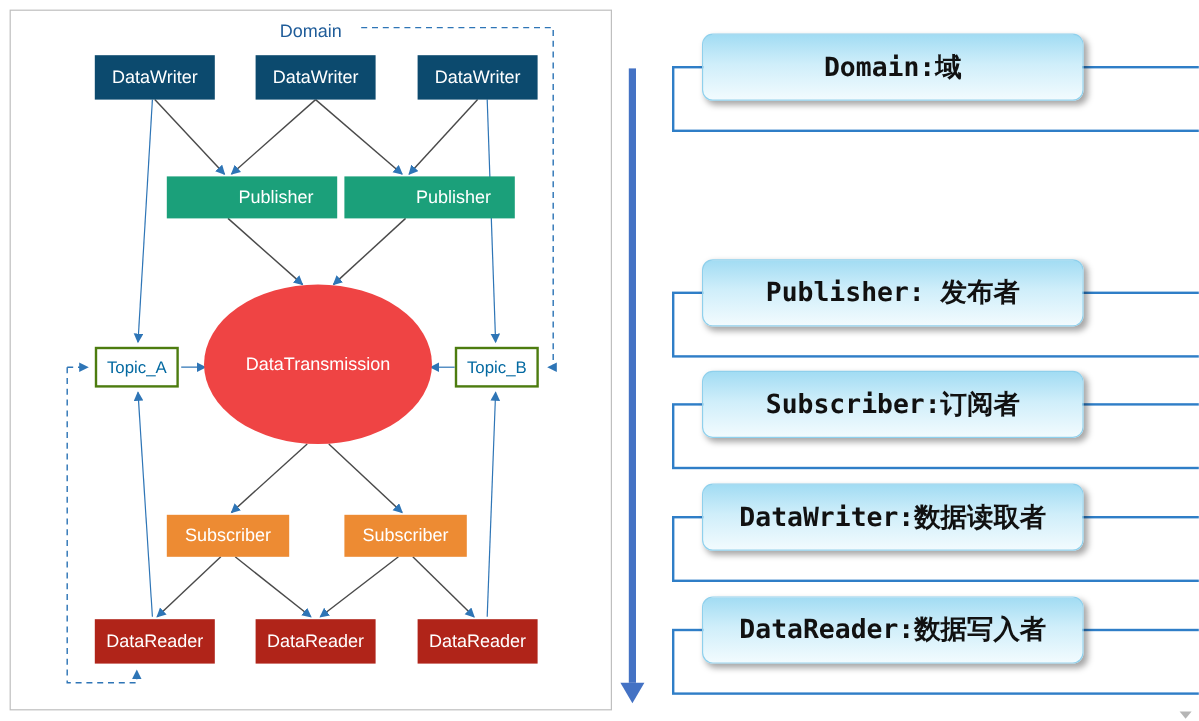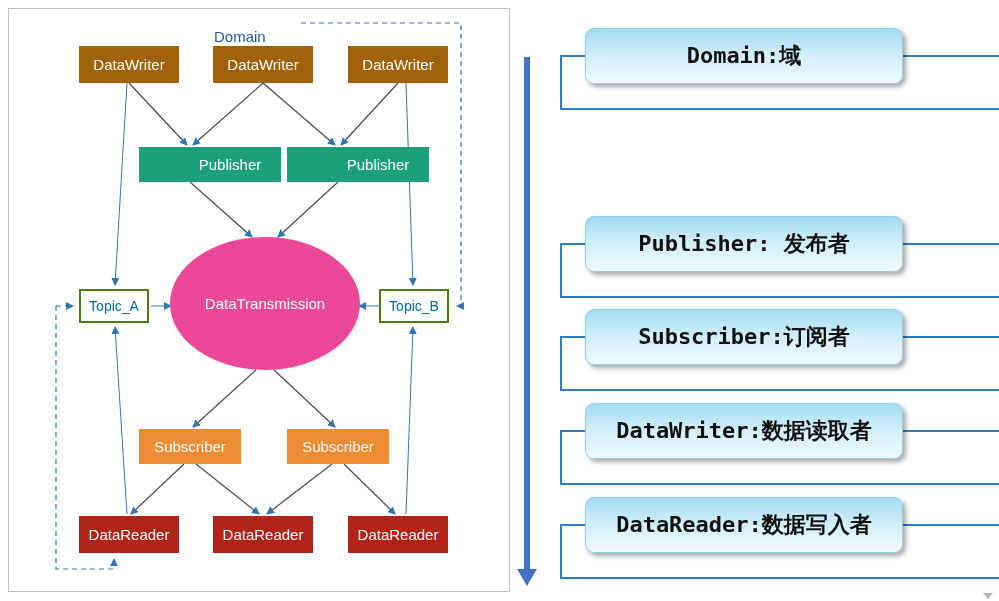--- a/index.html
+++ b/index.html
@@ -3,29 +3,29 @@
 <meta charset="utf-8">
 <style>
   html,body{margin:0;padding:0;}
   body{
     position:relative;width:999px;height:601px;background:#fff;overflow:hidden;
     font-family:"Liberation Sans",sans-serif;
   }
   
   .panel{position:absolute;left:8px;top:8px;width:500px;height:582px;border:1px solid #bfbfbf;background:#fff;}
   .panel svg{position:absolute;left:0;top:0;}
-  .domain-label{position:absolute;left:205px;top:19px;width:90px;text-align:left;color:#1F5C99;font-size:15px;}
+  .domain-label{position:absolute;left:205px;top:9px;width:90px;text-align:center;color:#1F5C99;font-size:15px;}
   .node{position:absolute;display:flex;align-items:center;justify-content:center;
         color:#fff;font-size:15px;white-space:nowrap;}
-  .dw{width:100px;height:37px;background:#a16207;}
+  .dw{width:100px;height:37px;background:#0c4a6e;}
   .pub{width:102px;height:35px;background:#1BA07A;padding-left:40px;}
   .sub{width:102px;height:35px;background:#ED8B33;}
   .dr{width:100px;height:37px;background:#B02419;}
   .topic{width:70px;height:34px;background:#fff;border:2px solid #4d7c0f;color:#0369a1;font-size:14px;box-sizing:border-box;}
-  .ellipse{left:161px;top:228px;width:190px;height:133px;border-radius:50%;background:#ec4899;font-size:15px;}
+  .ellipse{left:161px;top:228px;width:190px;height:133px;border-radius:50%;background:#ef4444;font-size:15px;}
   
   .v-line{position:absolute;left:524px;top:57px;width:6px;height:512px;background:#4472C4;}
   .v-tip{position:absolute;left:517px;top:569px;width:0;height:0;
          border-left:10px solid transparent;border-right:10px solid transparent;border-top:17px solid #4472C4;}
   .legend{position:absolute;left:540px;top:0;width:455px;height:601px;}
   .legend-item{position:absolute;left:0;width:452px;height:94px;margin-left:20px;}
   .legend-outline{position:absolute;left:0;top:27px;width:448px;height:51px;border:2px solid #2F7EC7;background:#fff;}
   .legend-chip{position:absolute;left:25px;top:0;width:316px;height:54px;z-index:2;
        border-radius:9px;border:1px solid #8FD0EC;
        background:linear-gradient(180deg,#A2DCF3 0%,#CFEEFA 45%,#F2FBFE 100%);

